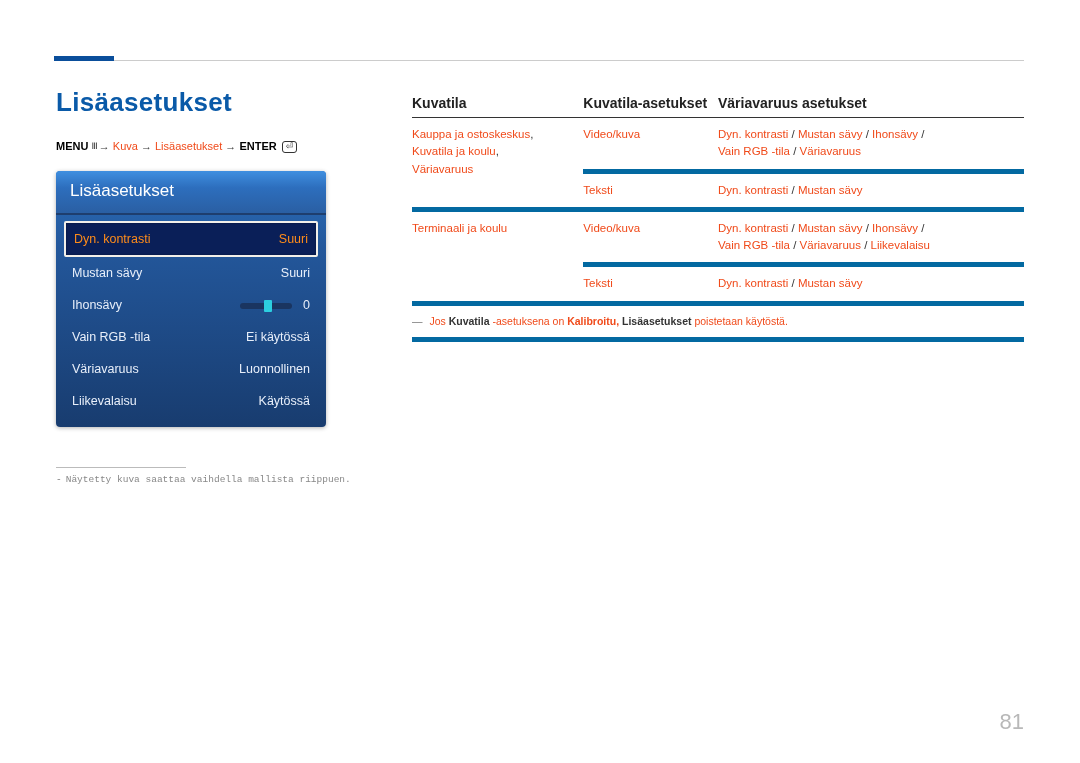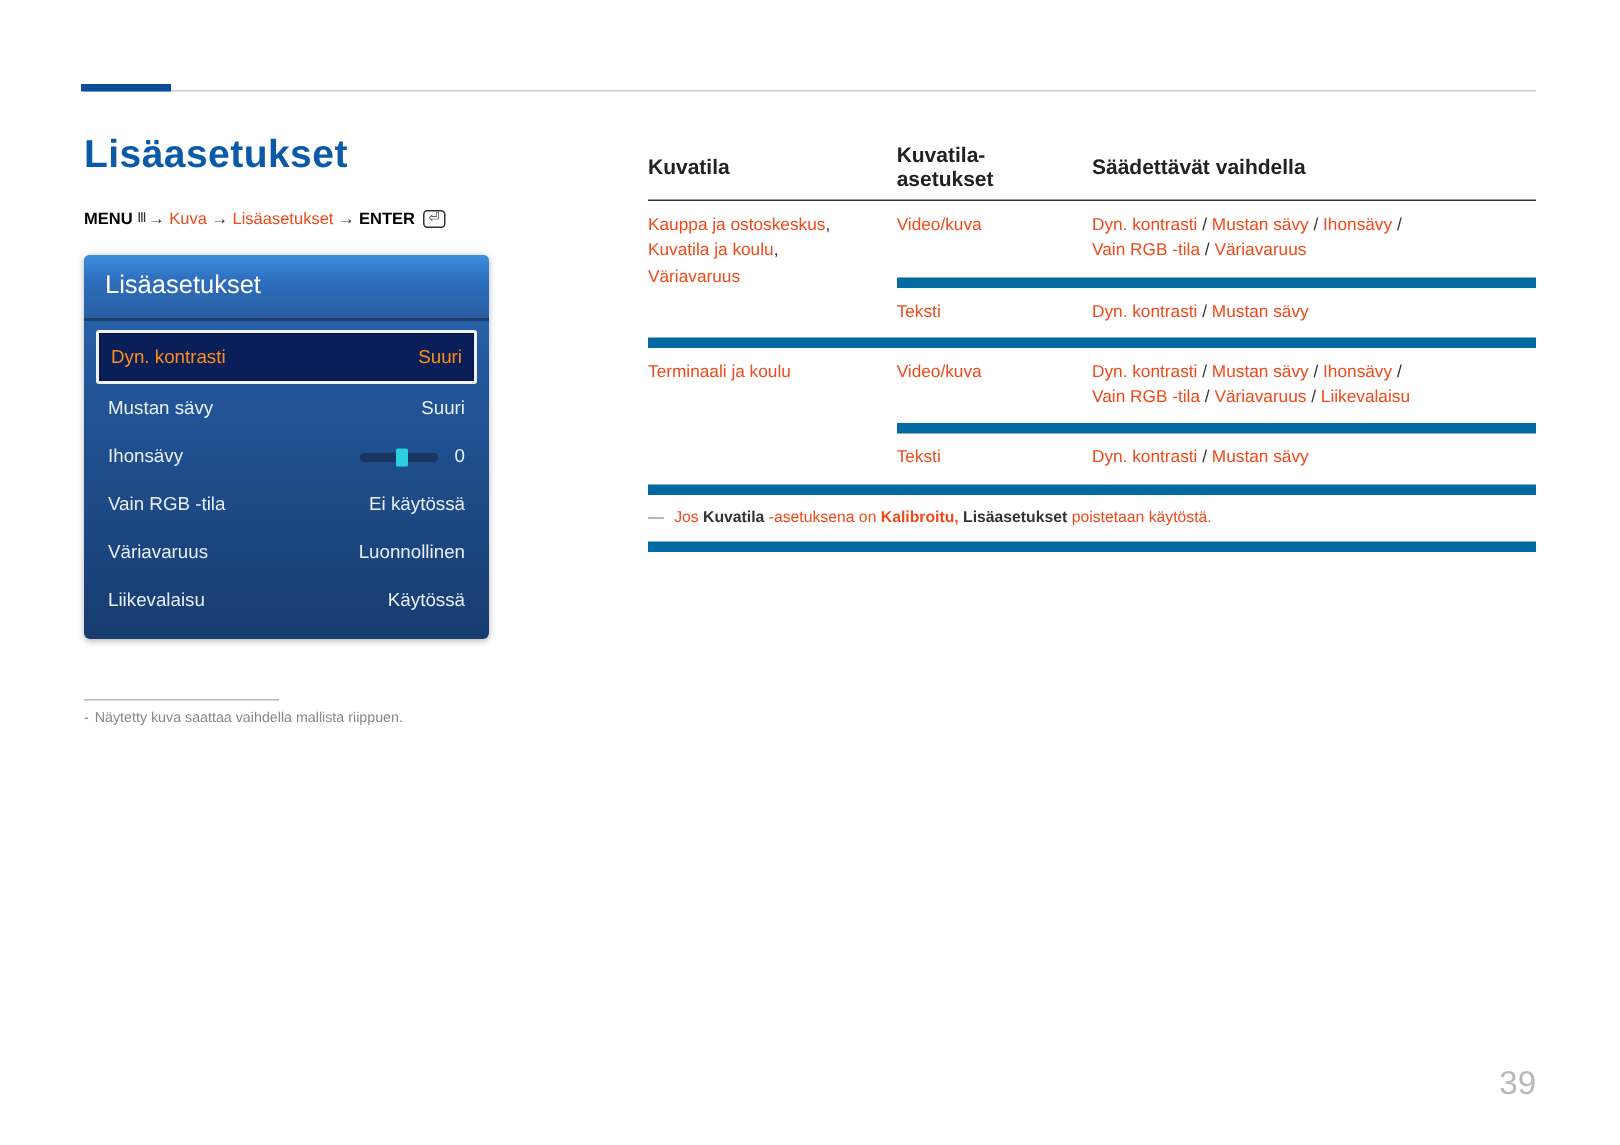--- a/index.html
+++ b/index.html
@@ -25,21 +25,21 @@
     content: "";
     position: absolute;
     left: -2px;
     top: -4px;
     width: 60px;
     height: 5px;
     background: #0a4e9b;
   }
   .two-col {
     display: flex;
-    gap: 56px;
+    gap: 36px;
   }
   .left {
     width: 320px;
     flex-shrink: 0;
   }
   .right {
     flex: 1;
     padding-top: 4px;
   }
   h1.page-title {
@@ -109,20 +109,21 @@
   .footnote-sep {
     margin-top: 40px;
     border: 0;
     border-top: 1px solid #bbb;
     width: 130px;
   }
   .footnote {
     font-size: 9.5px;
     color: #888;
     margin-top: 6px;
+    font-family: Liberation Mono, monospace;
   }
   table.settings {
     width: 100%;
     border-collapse: collapse;
     font-size: 11.5px;
   }
   table.settings th {
     font-size: 14px;
     font-weight: 700;
     color: #222;
@@ -130,21 +131,21 @@
     padding: 4px 10px 6px 0;
     border-bottom: 1.5px solid #333;
   }
   table.settings th:nth-child(1){ width: 28%; }
   table.settings th:nth-child(2){ width: 22%; }
   table.settings td {
     padding: 8px 14px 8px 0;
     color: #f04a1a;
     line-height: 1.5;
     vertical-align: top;
-    border-bottom: 7px solid #0369a1;
+    border-bottom: 5px solid #0369a1;
   }
   .note-row td {
     color: #444;
     font-size: 10.5px;
     border-bottom: none;
     padding-top: 10px;
     margin-top: 46px;
   }
   .note-dash {
     color: #777;
@@ -233,21 +234,21 @@
         <span class="note-dash">-</span><span>Näytetty kuva saattaa vaihdella mallista riippuen.</span>
       </div>
     </div>
 
     <div class="right">
       <table class="settings">
         <thead>
           <tr>
             <th>Kuvatila</th>
             <th>Kuvatila-asetukset</th>
-            <th>Säädettävät vaihdella</th>
+            <th>Väriavaruus asetukset</th>
           </tr>
         </thead>
         <tbody>
           <tr>
             <td rowspan="2">
               <span>Kauppa ja ostoskeskus</span><span style="color:#333">, </span><br>
               <span>Kuvatila ja koulu</span><span style="color:#333">, </span><br>
               <span>Väriavaruus</span>
             </td>
             <td>Video/kuva</td>
@@ -279,13 +280,13 @@
               <span class="note-dash">―</span>
               <span>Jos </span><span class="label">Kuvatila</span><span> -asetuksena on </span><span class="k">Kalibroitu</span><span class="k">, </span><span class="label">Lisäasetukset</span><span> poistetaan käytöstä.</span>
             </td>
           </tr>
         </tbody>
       </table>
     </div>
   </div>
 </div>
 
-<div class="pagenum">39</div>
+<div class="pagenum">81</div>
 
 </body></html>

